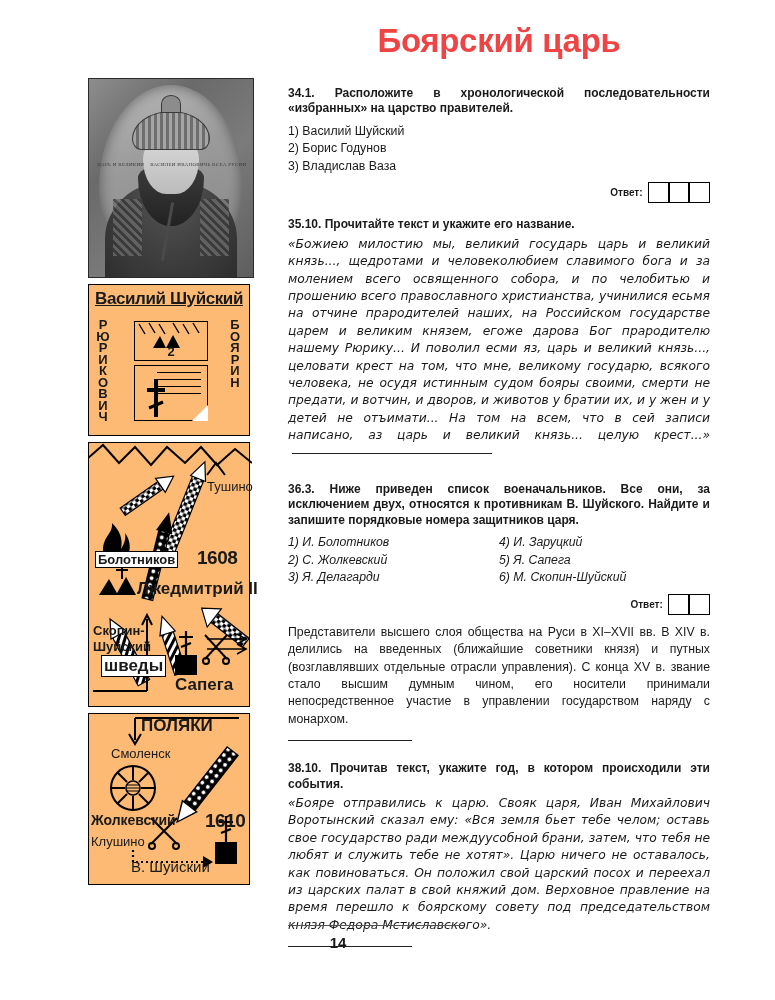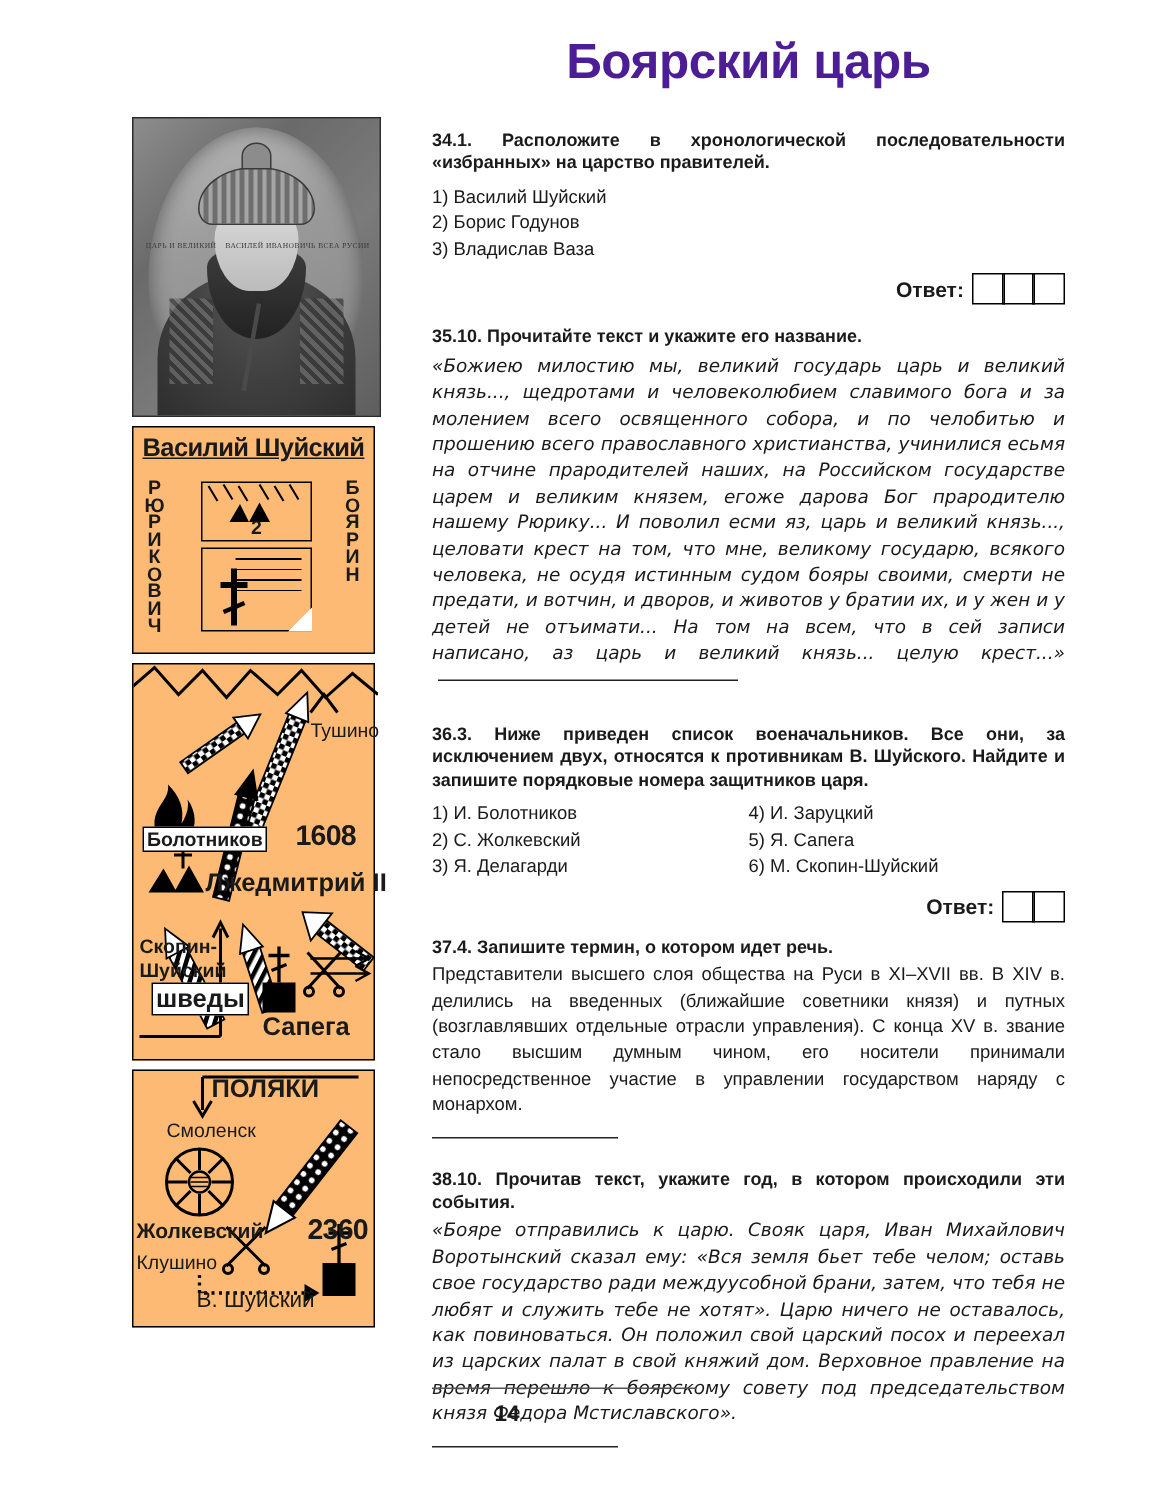--- a/index.html
+++ b/index.html
@@ -17,21 +17,21 @@
   
   .page-title {
     position: absolute;
     left: 288px;
     top: 22px;
     width: 422px;
     text-align: center;
     font-size: 33px;
     font-weight: bold;
     letter-spacing: -0.3px;
-    color: #4c1d95;
+    color: #ef4444;
   }
 
   
   .sidebar {
     position: absolute;
     left: 88px;
     top: 78px;
     width: 166px;
   }
 
@@ -230,20 +230,21 @@
     font-size: 12px;
     font-weight: bold;
     line-height: 15.4px;
     text-align: justify;
     margin-bottom: 6px;
   }
   .q-list { font-size: 12.3px; line-height: 17.5px; }
   .q-list .li { white-space: nowrap; }
   .q-list.two-col {
     display: flex;
+    font-style: italic;
   }
   .q-list.two-col .col { flex: 0 0 50%; }
 
   .excerpt {
     font-size: 12.3px;
     line-height: 17.4px;
     font-style: italic;
     text-align: justify;
     font-family: "DejaVu Sans", sans-serif;
   }
@@ -260,21 +261,21 @@
     text-align: justify;
   }
 
   .answer-row {
     display: flex;
     align-items: center;
     justify-content: flex-end;
     margin-top: 7px;
   }
   .answer-label {
-    font-size: 14px;
+    font-size: 10px;
     font-weight: bold;
     margin-right: 5px;
   }
   .answer-cells { display: flex; }
   .answer-cells .cell {
     width: 22px;
     height: 21px;
     border: 1.8px solid #000;
     margin-left: -1.8px;
   }
@@ -477,21 +478,21 @@
       <path d="M44 136 L44 148 L120 148" stroke="#000" stroke-width="2.2" fill="none" stroke-dasharray="2 3"></path>
       <path d="M114 142 L124 148 L114 154" fill="#000"></path>
 
       <rect x="126" y="128" width="22" height="22" fill="#000"></rect>
       <path d="M137 128 L137 102 M130 108 L144 108 M132 119 L142 115" stroke="#000" stroke-width="2.2" fill="none"></path>
     </svg>
 
     <div class="mlabel big" style="left:52px; top:2px;">ПОЛЯКИ</div>
     <div class="mlabel" style="left:22px; top:32px;">Смоленск</div>
     <div class="mlabel bold" style="left:2px; top:98px; font-size:14px;">Жолкевский</div>
-    <div class="year" style="left:116px; top:96px;">2360</div>
+    <div class="year" style="left:116px; top:96px;">1610</div>
     <div class="mlabel" style="left:2px; top:120px;">Клушино</div>
     <div class="mlabel" style="left:42px; top:144px; font-size:15px;">В. Шуйский</div>
   </div>
 </div>
 
 <div class="content">
 
   <div class="q-block">
     <div class="q-head">34.1. Расположите в хронологической последовательности «избранных» на царство правителей.</div>
     <div class="q-list">
@@ -531,21 +532,20 @@
     <div class="answer-row">
       <span class="answer-label">Ответ:</span>
       <span class="answer-cells">
         <span class="cell"></span>
         <span class="cell"></span>
       </span>
     </div>
   </div>
 
   <div class="q-block" style="margin-top:9px;">
-    <div class="q-head" style="margin-bottom:2px;">37.4. Запишите термин, о котором идет речь.</div>
     <div class="plain">Представители высшего слоя общества на Руси в XI–XVII вв. В XIV в. делились на введенных (ближайшие советники князя) и путных (возглавлявших отдельные отрасли управления). С конца XV в. звание стало высшим думным чином, его носители принимали непосредственное участие в управлении государством наряду с монархом.</div>
     <div class="short-rule"></div>
   </div>
 
   <div class="q-block" style="margin-top:20px;">
     <div class="q-head" style="margin-bottom:3px;">38.10. Прочитав текст, укажите год, в котором происходили эти события.</div>
     <div class="excerpt">«Бояре отправились к царю. Свояк царя, Иван Михайлович Воротынский сказал ему: «Вся земля бьет тебе челом; оставь свое государство ради междуусобной брани, затем, что тебя не любят и служить тебе не хотят». Царю ничего не оставалось, как повиноваться. Он положил свой царский посох и переехал из царских палат в свой княжий дом. Верховное правление на время перешло к боярскому совету под председательством князя Федора Мстиславского».</div>
     <div class="short-rule"></div>
   </div>
 </div>

